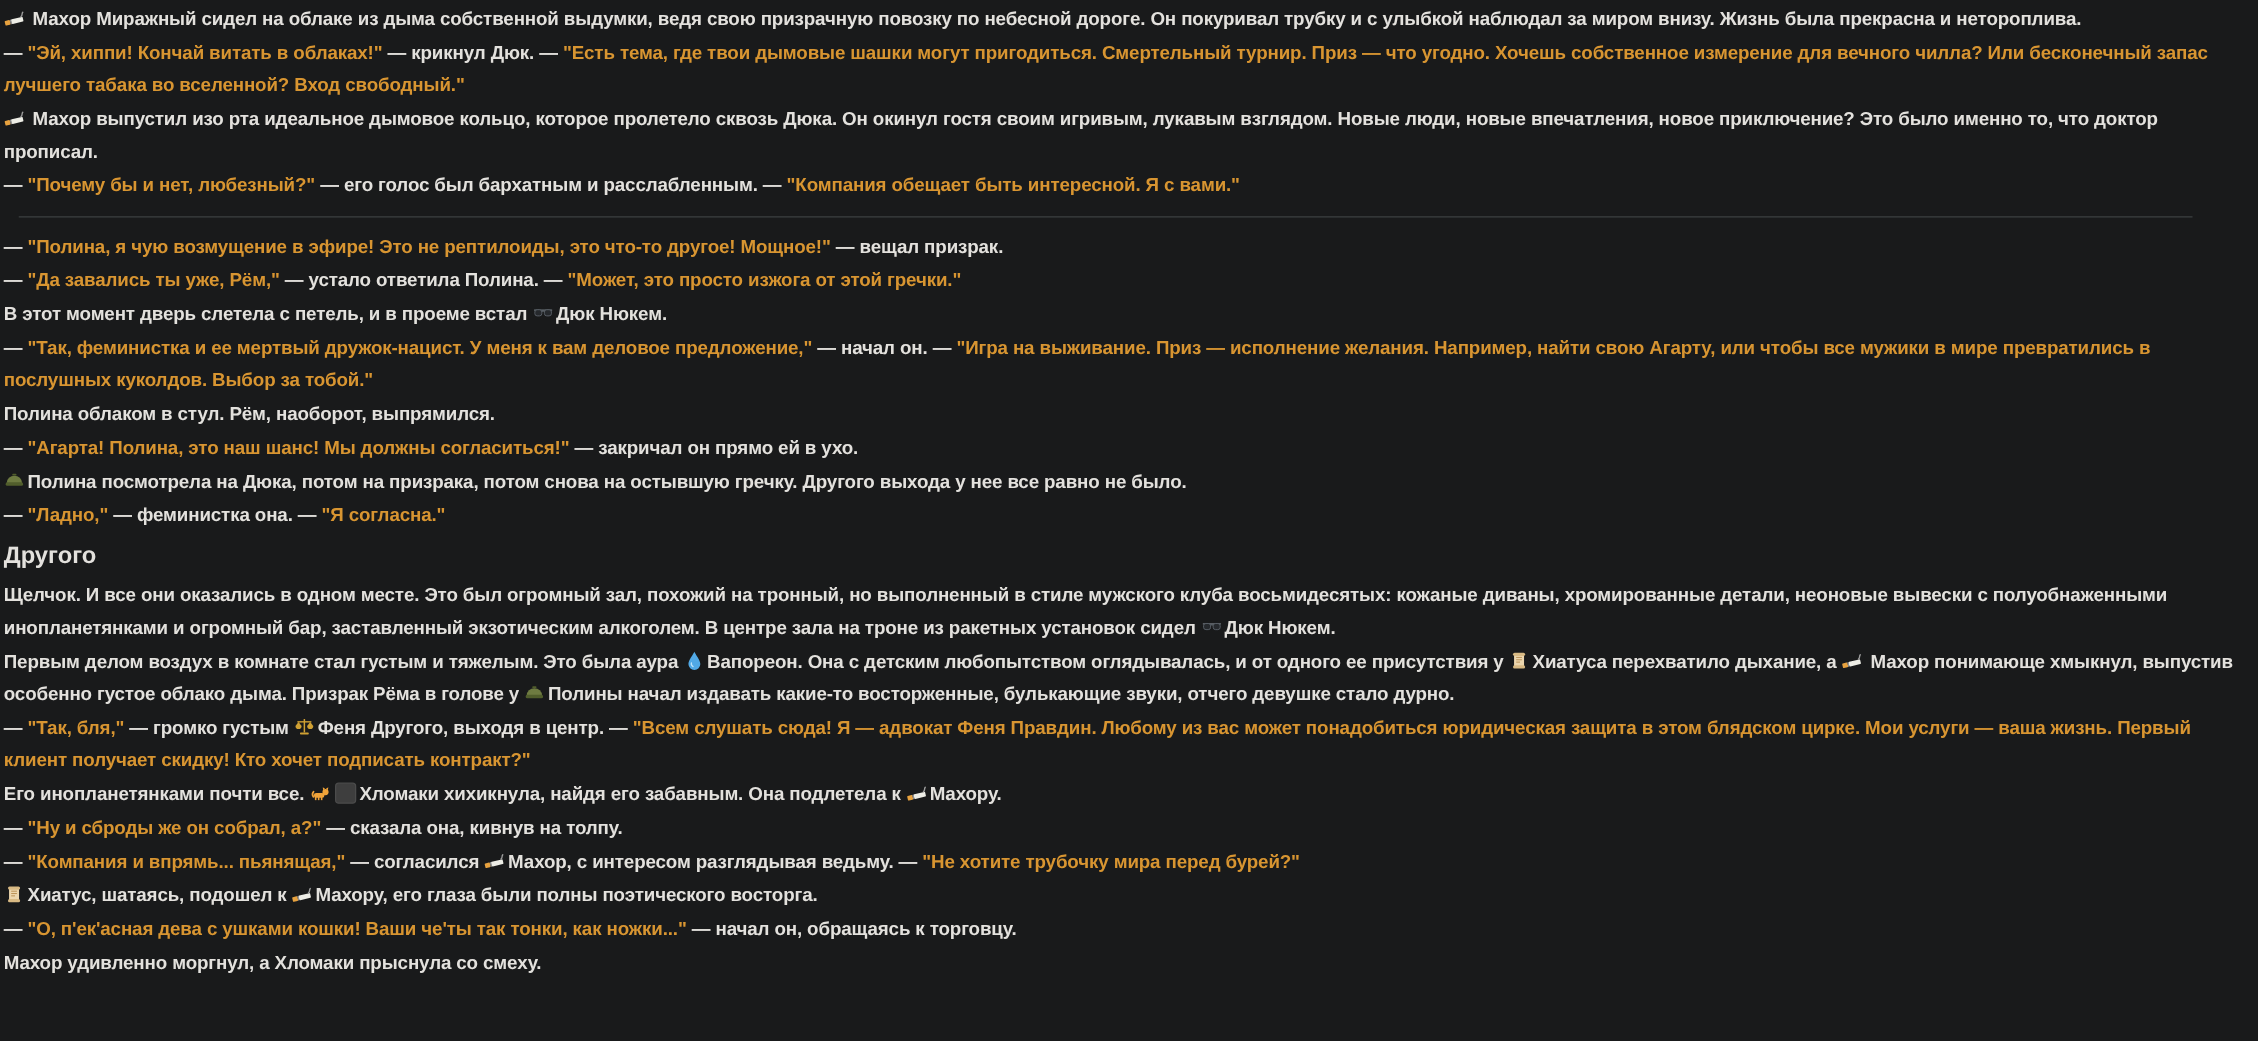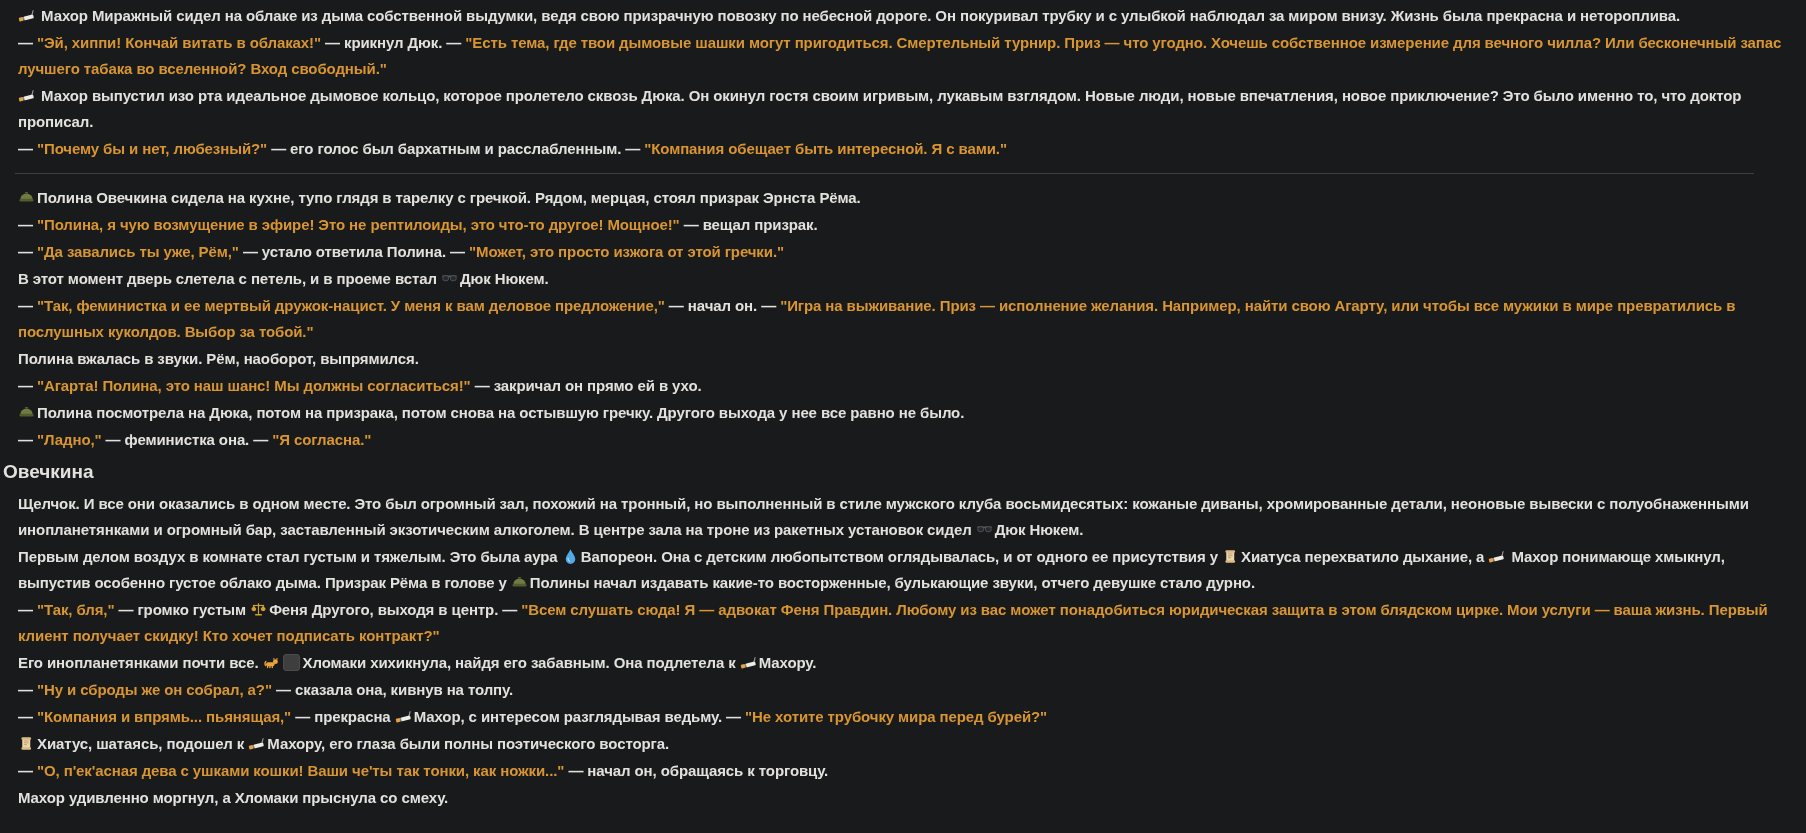--- a/index.html
+++ b/index.html
@@ -14,21 +14,21 @@
     background:var(--background);
     color:var(--text);
     font-family:"Liberation Sans","DejaVu Sans",sans-serif;
     font-weight:600;
     font-size:15px;
   }
   .log{
     padding:3px 12px 0 3px;
   }
   p.story{
-    margin:0 0 1px 15px;
+    margin:0 0 1px 0;
     line-height:26px;
     letter-spacing:-0.1px;
   }
   h2.section{
     margin:5px 0 6px 0;
     line-height:27px;
     font-size:19px;
     font-weight:700;
     color:var(--text);
   }
@@ -67,43 +67,38 @@
     <p class="story"><span class="emoji"><svg viewBox="0 0 20 20">
           <g transform="rotate(-14 10 12)">
             <rect x="0.8" y="10.6" width="5" height="4.4" rx="0.8" fill="#e7a23f"></rect>
             <rect x="5.8" y="10.6" width="1.2" height="4.4" fill="#8f8f8f"></rect>
             <rect x="7" y="10.6" width="11.2" height="4.4" rx="0.8" fill="#edede6"></rect>
           </g>
           <path d="M16.2 8.6c1.8-1.2.4-2.8 1.7-4.2" stroke="#9c9c9c" stroke-width="1.3" fill="none" stroke-linecap="round"></path>
         </svg></span><span class="narration"> Махор выпустил изо рта идеальное дымовое кольцо, которое пролетело сквозь Дюка. Он окинул гостя своим игривым, лукавым взглядом. Новые люди, новые впечатления, новое приключение? Это было именно то, что доктор прописал.</span></p>
     <p class="story"><span class="narration">— </span><span class="quote">"Почему бы и нет, любезный?"</span><span class="narration"> — его голос был бархатным и расслабленным. — </span><span class="quote">"Компания обещает быть интересной. Я с вами."</span></p>
     <hr class="rule">
-    <p class="story"><span class="emoji"><svg viewBox="0 0 20 20">
-          <path d="M2.8 12.2a7.2 6.8 0 0 1 14.4 0z" fill="#6e7b41"></path>
-          <rect x="1.8" y="11.6" width="16.4" height="3.2" rx="1.5" fill="#515e2c"></rect>
-          <rect x="8" y="3.6" width="4" height="1.6" rx="0.8" fill="#515e2c"></rect>
-        </svg></span><span class="narration">Полина Овечкина сидела на кухне, тупо глядя в тарелку с гречкой. Рядом, мерцая, стоял призрак Эрнста Рёма.</span></p>
     <p class="story"><span class="narration">— </span><span class="quote">"Полина, я чую возмущение в эфире! Это не рептилоиды, это что-то другое! Мощное!"</span><span class="narration"> — вещал призрак.</span></p>
     <p class="story"><span class="narration">— </span><span class="quote">"Да завались ты уже, Рём,"</span><span class="narration"> — устало ответила Полина. — </span><span class="quote">"Может, это просто изжога от этой гречки."</span></p>
     <p class="story"><span class="narration">В этот момент дверь слетела с петель, и в проеме встал </span><span class="emoji"><svg viewBox="0 0 20 20">
           <path d="M1.5 7.2h17" stroke="#6f767d" stroke-width="1.1"></path>
           <rect x="2.2" y="6.8" width="6.6" height="5.8" rx="2.2" fill="#26292d" stroke="#596067" stroke-width="0.9"></rect>
           <rect x="11.2" y="6.8" width="6.6" height="5.8" rx="2.2" fill="#26292d" stroke="#596067" stroke-width="0.9"></rect>
           <path d="M8.8 8.4q1.2-1.1 2.4 0" stroke="#596067" stroke-width="1.2" fill="none"></path>
         </svg></span><span class="narration">Дюк Нюкем.</span></p>
     <p class="story"><span class="narration">— </span><span class="quote">"Так, феминистка и ее мертвый дружок-нацист. У меня к вам деловое предложение,"</span><span class="narration"> — начал он. — </span><span class="quote">"Игра на выживание. Приз — исполнение желания. Например, найти свою Агарту, или чтобы все мужики в мире превратились в послушных куколдов. Выбор за тобой."</span></p>
-    <p class="story"><span class="narration">Полина вжалась в звуки. Рём, наоборот, выпрямился.</span></p>
+    <p class="story"><span class="narration">Полина облаком в стул. Рём, наоборот, выпрямился.</span></p>
     <p class="story"><span class="narration">— </span><span class="quote">"Агарта! Полина, это наш шанс! Мы должны согласиться!"</span><span class="narration"> — закричал он прямо ей в ухо.</span></p>
     <p class="story"><span class="emoji"><svg viewBox="0 0 20 20">
           <path d="M2.8 12.2a7.2 6.8 0 0 1 14.4 0z" fill="#6e7b41"></path>
           <rect x="1.8" y="11.6" width="16.4" height="3.2" rx="1.5" fill="#515e2c"></rect>
           <rect x="8" y="3.6" width="4" height="1.6" rx="0.8" fill="#515e2c"></rect>
         </svg></span><span class="narration">Полина посмотрела на Дюка, потом на призрака, потом снова на остывшую гречку. Другого выхода у нее все равно не было.</span></p>
     <p class="story"><span class="narration">— </span><span class="quote">"Ладно,"</span><span class="narration"> — феминистка она. — </span><span class="quote">"Я согласна."</span></p>
-    <h2 class="section">Овечкина</h2>
+    <h2 class="section">Другого</h2>
     <p class="story"><span class="narration">Щелчок. И все они оказались в одном месте. Это был огромный зал, похожий на тронный, но выполненный в стиле мужского клуба восьмидесятых: кожаные диваны, хромированные детали, неоновые вывески с полуобнаженными инопланетянками и огромный бар, заставленный экзотическим алкоголем. В центре зала на троне из ракетных установок сидел </span><span class="emoji"><svg viewBox="0 0 20 20">
           <path d="M1.5 7.2h17" stroke="#6f767d" stroke-width="1.1"></path>
           <rect x="2.2" y="6.8" width="6.6" height="5.8" rx="2.2" fill="#26292d" stroke="#596067" stroke-width="0.9"></rect>
           <rect x="11.2" y="6.8" width="6.6" height="5.8" rx="2.2" fill="#26292d" stroke="#596067" stroke-width="0.9"></rect>
           <path d="M8.8 8.4q1.2-1.1 2.4 0" stroke="#596067" stroke-width="1.2" fill="none"></path>
         </svg></span><span class="narration">Дюк Нюкем.</span></p>
     <p class="story"><span class="narration">Первым делом воздух в комнате стал густым и тяжелым. Это была аура </span><span class="emoji"><svg viewBox="0 0 20 20">
           <path d="M10 1.6C9.2 3.8 4.4 9.6 4.4 13.2a5.6 5.6 0 0 0 11.2 0C15.6 9.6 10.8 3.8 10 1.6Z" fill="#51a9e6"></path>
           <path d="M7.2 12.2a3 3 0 0 0 1.6 3.4" stroke="#bfe3f9" stroke-width="1.2" fill="none" stroke-linecap="round"></path>
         </svg></span><span class="narration">Вапореон. Она с детским любопытством оглядывалась, и от одного ее присутствия у </span><span class="emoji"><svg viewBox="0 0 20 20">
@@ -141,21 +136,21 @@
           <path d="M16.8 7.2 17.2 4.4 15 5.8z" fill="#f0a339"></path>
         </svg></span><span class="tofu"></span><span class="narration">Хломаки хихикнула, найдя его забавным. Она подлетела к </span><span class="emoji"><svg viewBox="0 0 20 20">
           <g transform="rotate(-14 10 12)">
             <rect x="0.8" y="10.6" width="5" height="4.4" rx="0.8" fill="#e7a23f"></rect>
             <rect x="5.8" y="10.6" width="1.2" height="4.4" fill="#8f8f8f"></rect>
             <rect x="7" y="10.6" width="11.2" height="4.4" rx="0.8" fill="#edede6"></rect>
           </g>
           <path d="M16.2 8.6c1.8-1.2.4-2.8 1.7-4.2" stroke="#9c9c9c" stroke-width="1.3" fill="none" stroke-linecap="round"></path>
         </svg></span><span class="narration">Махору.</span></p>
     <p class="story"><span class="narration">— </span><span class="quote">"Ну и сброды же он собрал, а?"</span><span class="narration"> — сказала она, кивнув на толпу.</span></p>
-    <p class="story"><span class="narration">— </span><span class="quote">"Компания и впрямь... пьянящая,"</span><span class="narration"> — прекрасна </span><span class="emoji"><svg viewBox="0 0 20 20">
+    <p class="story"><span class="narration">— </span><span class="quote">"Компания и впрямь... пьянящая,"</span><span class="narration"> — согласился </span><span class="emoji"><svg viewBox="0 0 20 20">
           <g transform="rotate(-14 10 12)">
             <rect x="0.8" y="10.6" width="5" height="4.4" rx="0.8" fill="#e7a23f"></rect>
             <rect x="5.8" y="10.6" width="1.2" height="4.4" fill="#8f8f8f"></rect>
             <rect x="7" y="10.6" width="11.2" height="4.4" rx="0.8" fill="#edede6"></rect>
           </g>
           <path d="M16.2 8.6c1.8-1.2.4-2.8 1.7-4.2" stroke="#9c9c9c" stroke-width="1.3" fill="none" stroke-linecap="round"></path>
         </svg></span><span class="narration">Махор, с интересом разглядывая ведьму. — </span><span class="quote">"Не хотите трубочку мира перед бурей?"</span></p>
     <p class="story"><span class="emoji"><svg viewBox="0 0 20 20">
           <rect x="5" y="3.4" width="9.4" height="13.2" fill="#ecd6ae"></rect>
           <rect x="4" y="2.6" width="11.4" height="3" rx="1.5" fill="#d9ba84"></rect>

